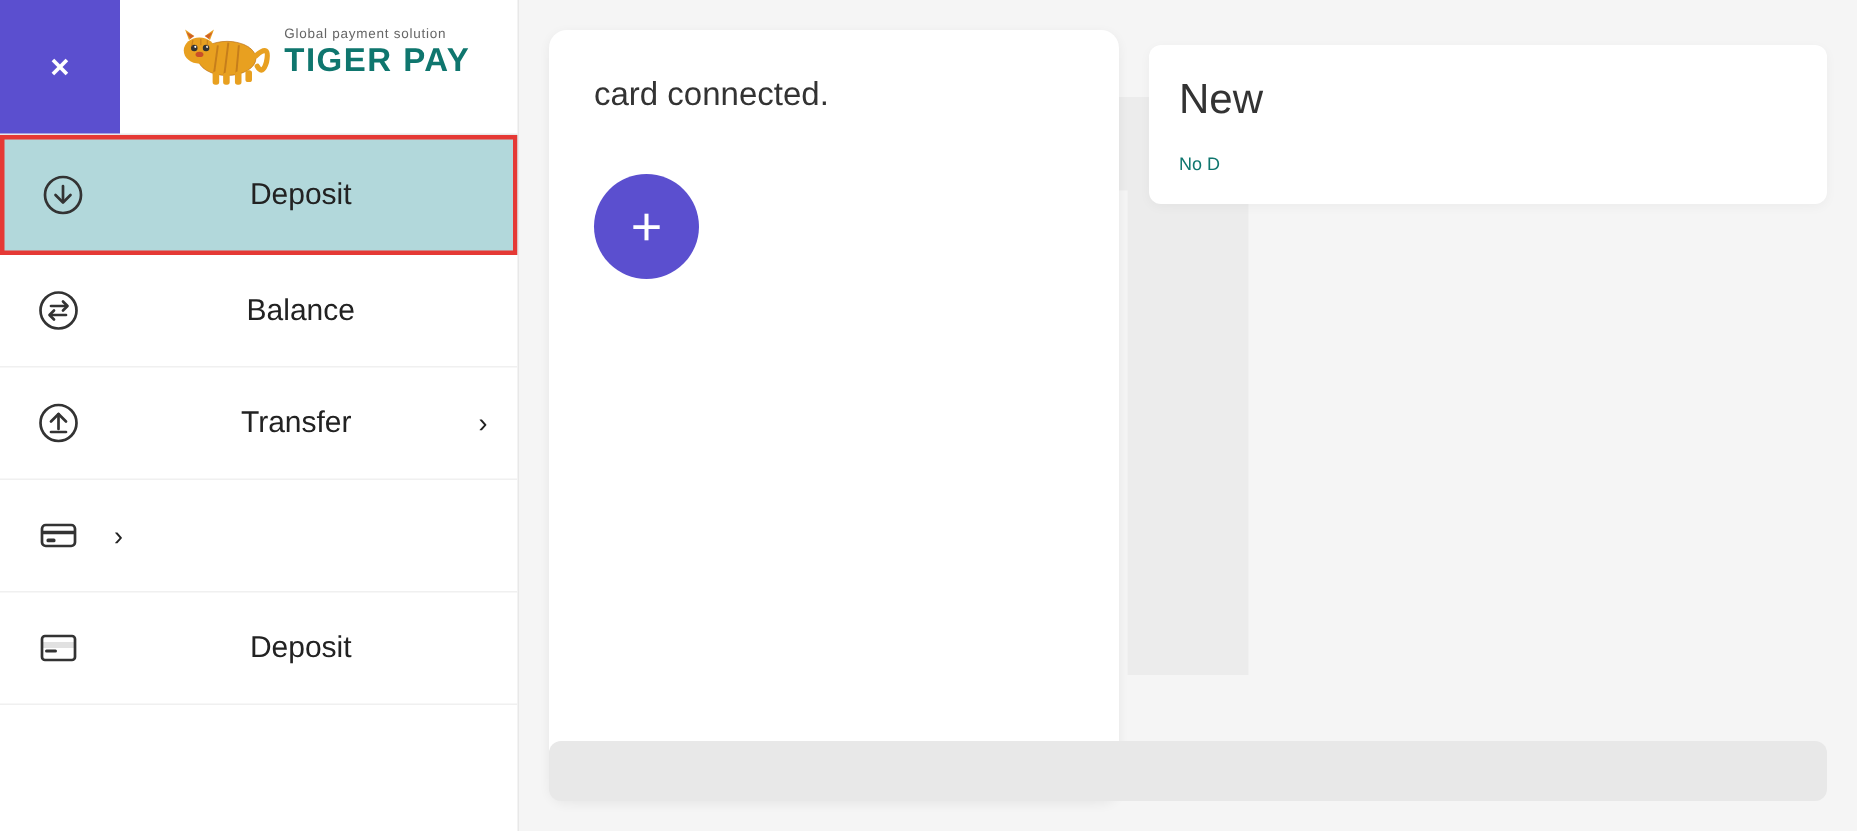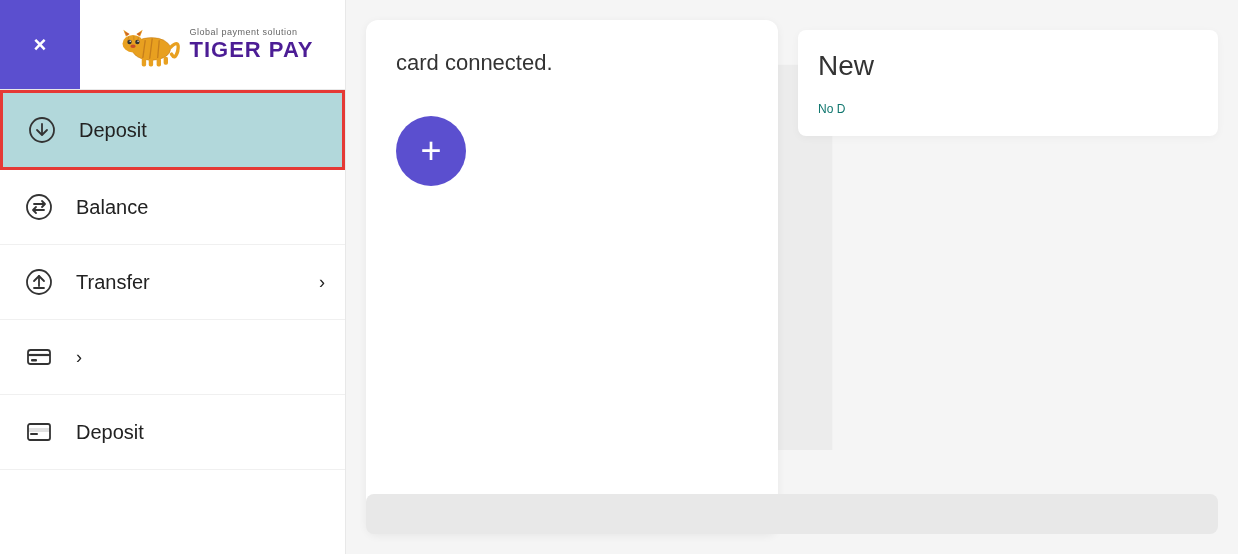--- a/index.html
+++ b/index.html
@@ -41,21 +41,21 @@
 
     .close-btn-area .x-icon {
       color: #fff;
       font-size: 22px;
       font-weight: bold;
     }
 
     .logo-area {
       flex: 1;
       display: flex;
-      align-items: center;
+      align-items: flex-start;
       justify-content: center;
       padding: 10px;
     }
 
     .logo-tiger {
       display: flex;
       align-items: center;
       gap: 8px;
     }
 
@@ -72,28 +72,29 @@
 
     .logo-subtitle {
       font-size: 9px;
       color: #666;
       letter-spacing: 0.5px;
     }
 
     .logo-title {
       font-size: 22px;
       font-weight: 800;
-      color: #4c1d95;
+      color: #0f766e;
       letter-spacing: 1px;
     }
 
     
     .nav-items {
       flex: 1;
       overflow-y: auto;
+      text-align: center;
     }
 
     .nav-item {
       display: flex;
       align-items: center;
       padding: 18px 20px;
       cursor: pointer;
       position: relative;
       border-bottom: 1px solid #f0f0f0;
     }
@@ -155,21 +156,21 @@
       opacity: 0.07;
       width: 600px;
       height: 500px;
     }
 
     
     .card-panel {
       background: #fff;
       border-radius: 12px;
       padding: 30px;
-      width: 412px;
+      width: 380px;
       min-height: 300px;
       position: relative;
       z-index: 1;
       display: flex;
       flex-direction: column;
       align-items: flex-start;
       justify-content: flex-start;
       box-shadow: 0 2px 8px rgba(0,0,0,0.06);
     }
 

